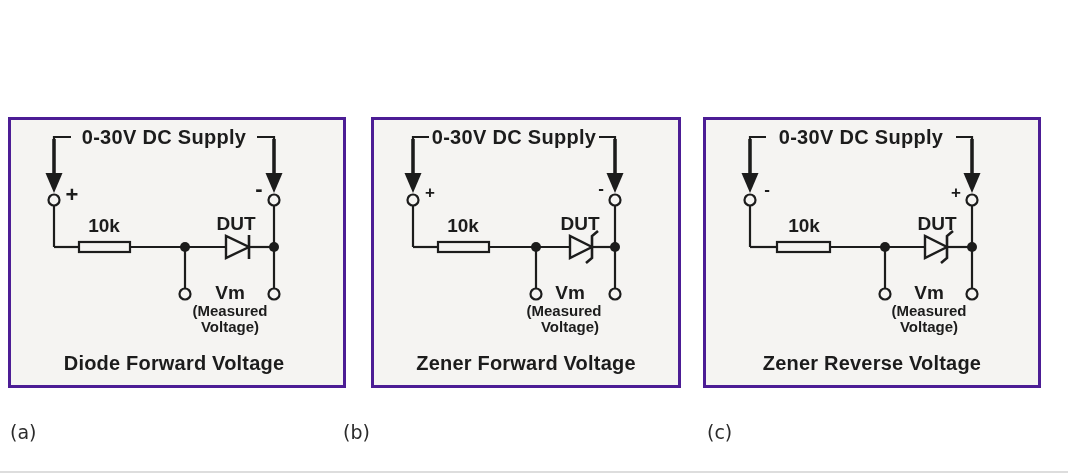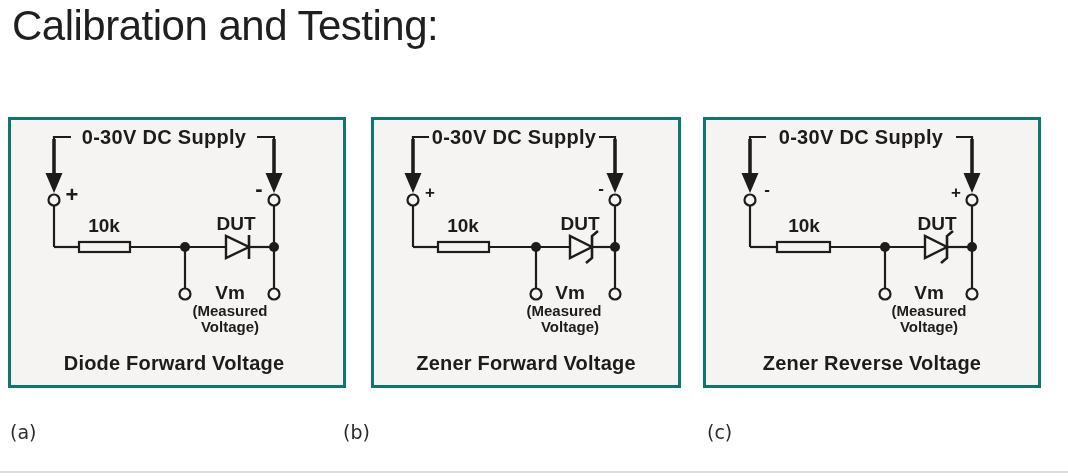--- a/index.html
+++ b/index.html
@@ -27,21 +27,21 @@
     font-weight: 400;
     letter-spacing: -0.5px;
     color: #1f1f1f;
     white-space: nowrap;
   }
   .circuit-box {
     position: absolute;
     top: 117px;
     height: 265px;
     background: #f5f4f2;
-    border: 3px solid #0f766e;
+    border: 3px solid #4c1d95;
     box-sizing: content-box;
   }
   #fig-a { left: 8px;   width: 332px; }
   #fig-b { left: 371px; width: 304px; }
   #fig-c { left: 703px; width: 332px; }
   .circuit-box svg { display: block; width: 100%; height: 100%; }
   .circuit-box text {
     font-family: "Liberation Sans", sans-serif;
     fill: #1c1c1c;
   }
@@ -69,21 +69,20 @@
     width: 1068px;
     height: 2px;
     background: #dddddd;
   }
 </style>
 </head>
 <body>
 
 <div class="canvas">
 
-  <h1 class="page-title">Calibration and Testing:</h1>
 
   <figure class="circuit-box" id="fig-a" style="margin:0;">
     <svg viewBox="0 0 332 265">
       <g stroke="#1c1c1c" stroke-width="2.2" fill="none">
 
         <path d="M60 17 L43 17 L43 55"></path>
         <line x1="43" y1="19" x2="43" y2="55" stroke-width="3.5"></line>
         <path d="M246 17 L263 17 L263 55"></path>
         <line x1="263" y1="19" x2="263" y2="55" stroke-width="3.5"></line>
         <polygon points="34.5,53 51.5,53 43,73" fill="#1c1c1c" stroke="none"></polygon>

